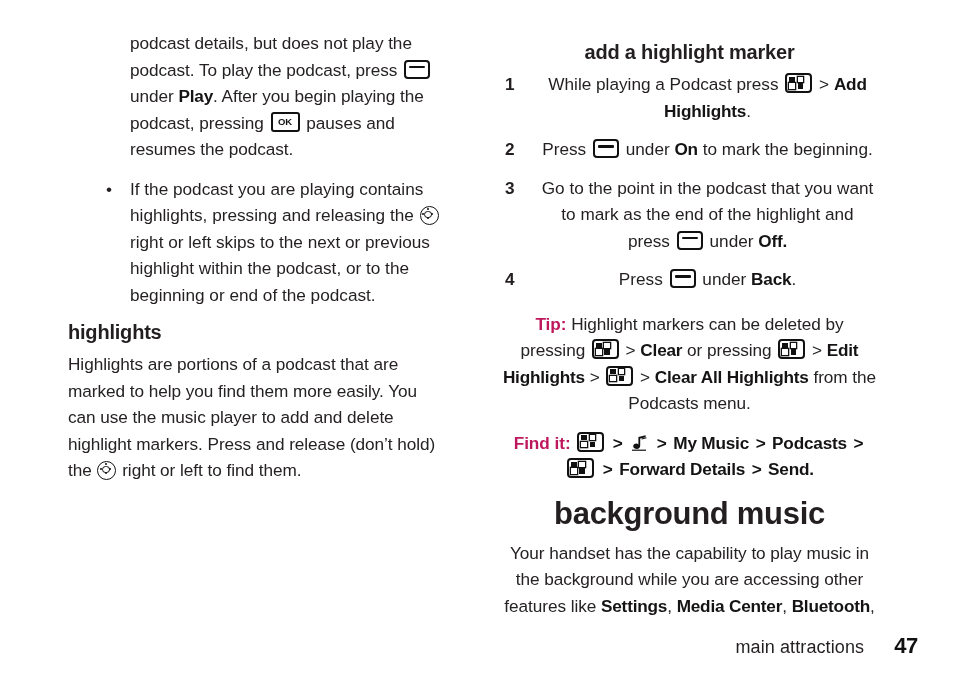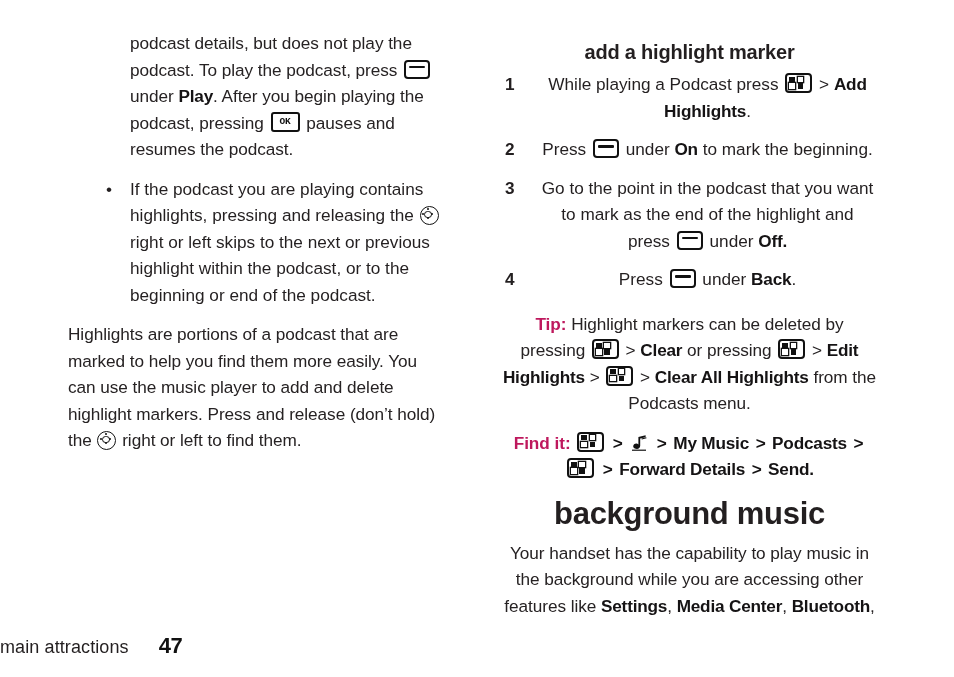--- a/index.html
+++ b/index.html
@@ -122,21 +122,21 @@
   .ico-ok {
     width: 25px; height: 16px;
     border: 2px solid #111;
     border-radius: 3px;
     margin: 0 2px;
     font-size: 9.5px;
     font-weight: bold;
     line-height: 15px;
     text-align: center;
     letter-spacing: 0px;
-    font-family: Liberation Mono, monospace;
+    font-family: Liberation Sans, sans-serif;
     color: #111;
     overflow: hidden;
   }
   
   .ico-menu {
     width: 23px; height: 16px;
     border: 2.1px solid #111;
     border-radius: 4px;
     margin: 0 2px;
   }
@@ -182,20 +182,21 @@
     margin: 0 1px;
     vertical-align: -4px;
   }
   .ico-media svg { display: block; }
 
   
   .footer {
     position: absolute;
     left: 0; right: 0;
     bottom: 18px;
+    text-align: right;
     padding-right: 36px;
   }
   .footer .fname {
     font-size: 18px;
     color: #231f20;
     letter-spacing: 0.1px;
   }
   .footer .fpage {
     font-size: 22px;
     font-weight: bold;
@@ -208,20 +209,21 @@
 <body>
 
 <div class="page">
 
   <div class="col col-left">
 
     <p class="para indented"><span>podcast details, but does not play the podcast. To play the podcast, press </span><span class="ico ico-soft"></span><span> under </span><span class="mi">Play</span><span>. After you begin playing the podcast, pressing </span><span class="ico ico-ok">OK</span><span> pauses and resumes the podcast.</span></p>
 
     <div class="bullet"><span class="dot">•</span><span>If the podcast you are playing contains highlights, pressing and releasing the </span><span class="ico ico-nav"><span class="ring"></span><s class="t"></s><s class="b"></s><s class="l"></s><s class="r"></s></span><span> right or left skips to the next or previous highlight within the podcast, or to the beginning or end of the podcast.</span></div>
 
+    <h2 class="sec">highlights</h2>
 
     <p class="para"><span>Highlights are portions of a podcast that are marked to help you find them more easily. You can use the music player to add and delete highlight markers. Press and release (don’t hold) the </span><span class="ico ico-nav"><span class="ring"></span><s class="t"></s><s class="b"></s><s class="l"></s><s class="r"></s></span><span> right or left to find them.</span></p>
 
 
   </div>
 
   <div class="col col-right">
 
     <h2 class="sec">add a highlight marker</h2>
 

